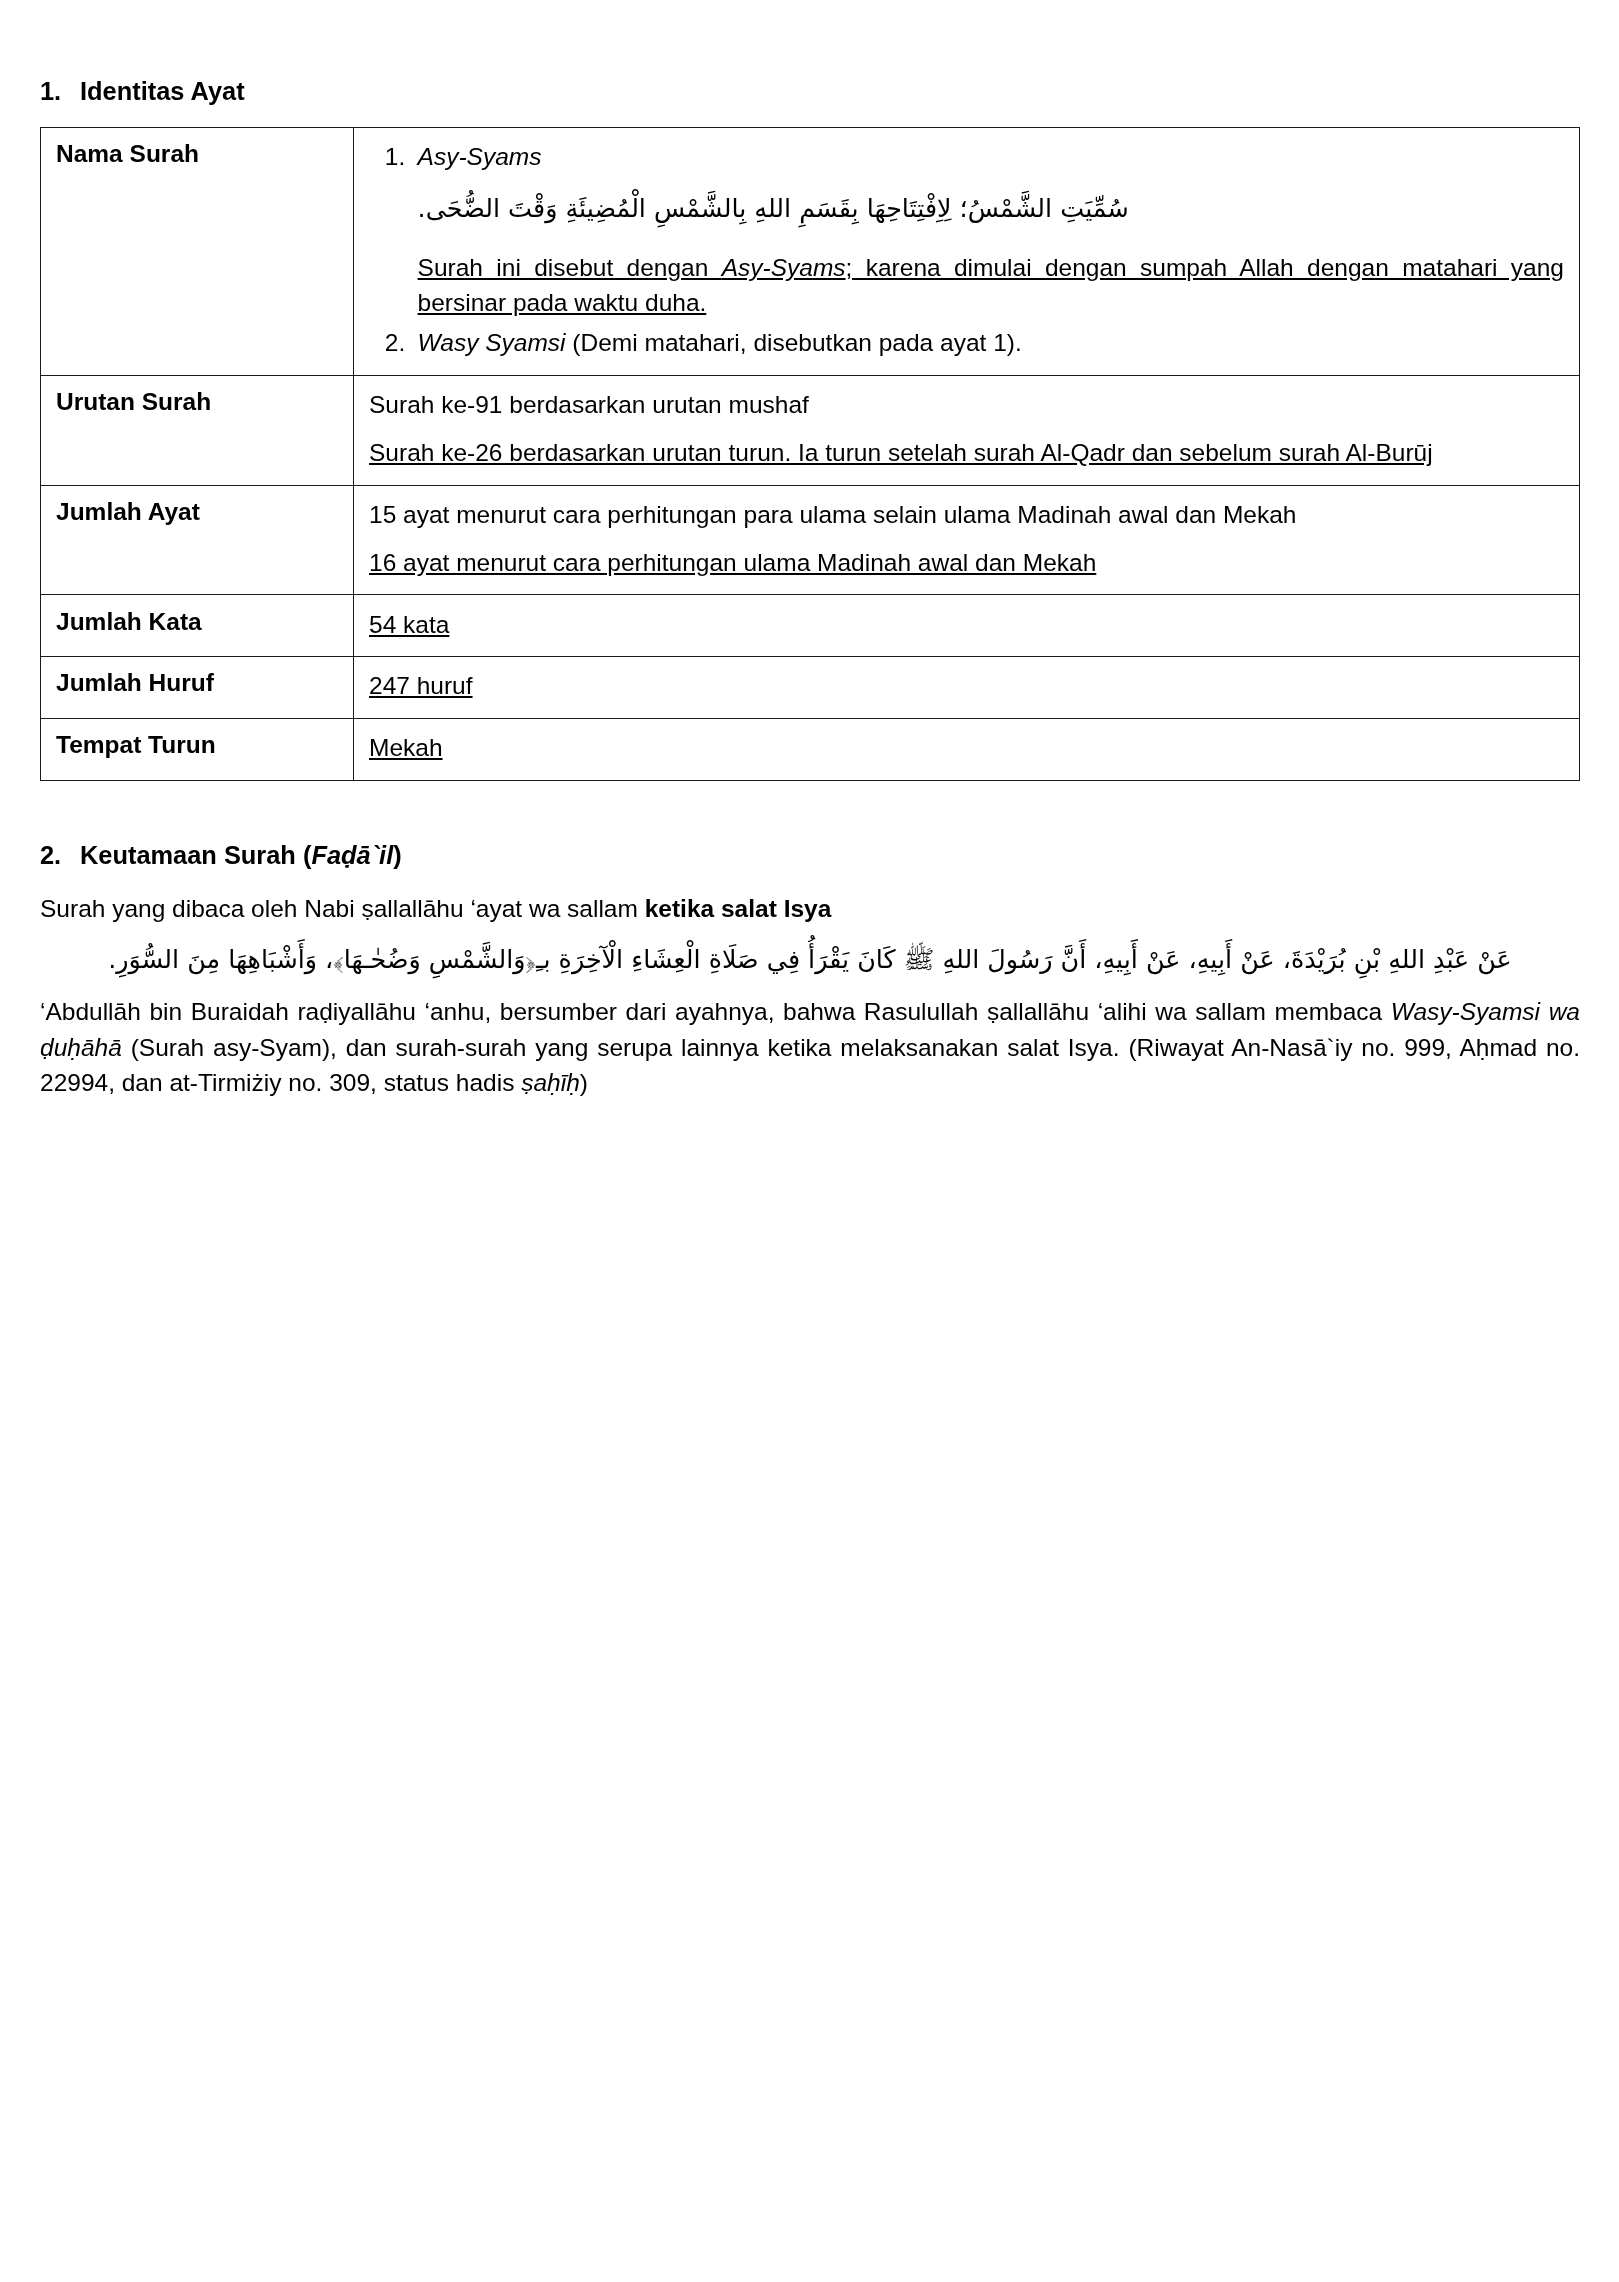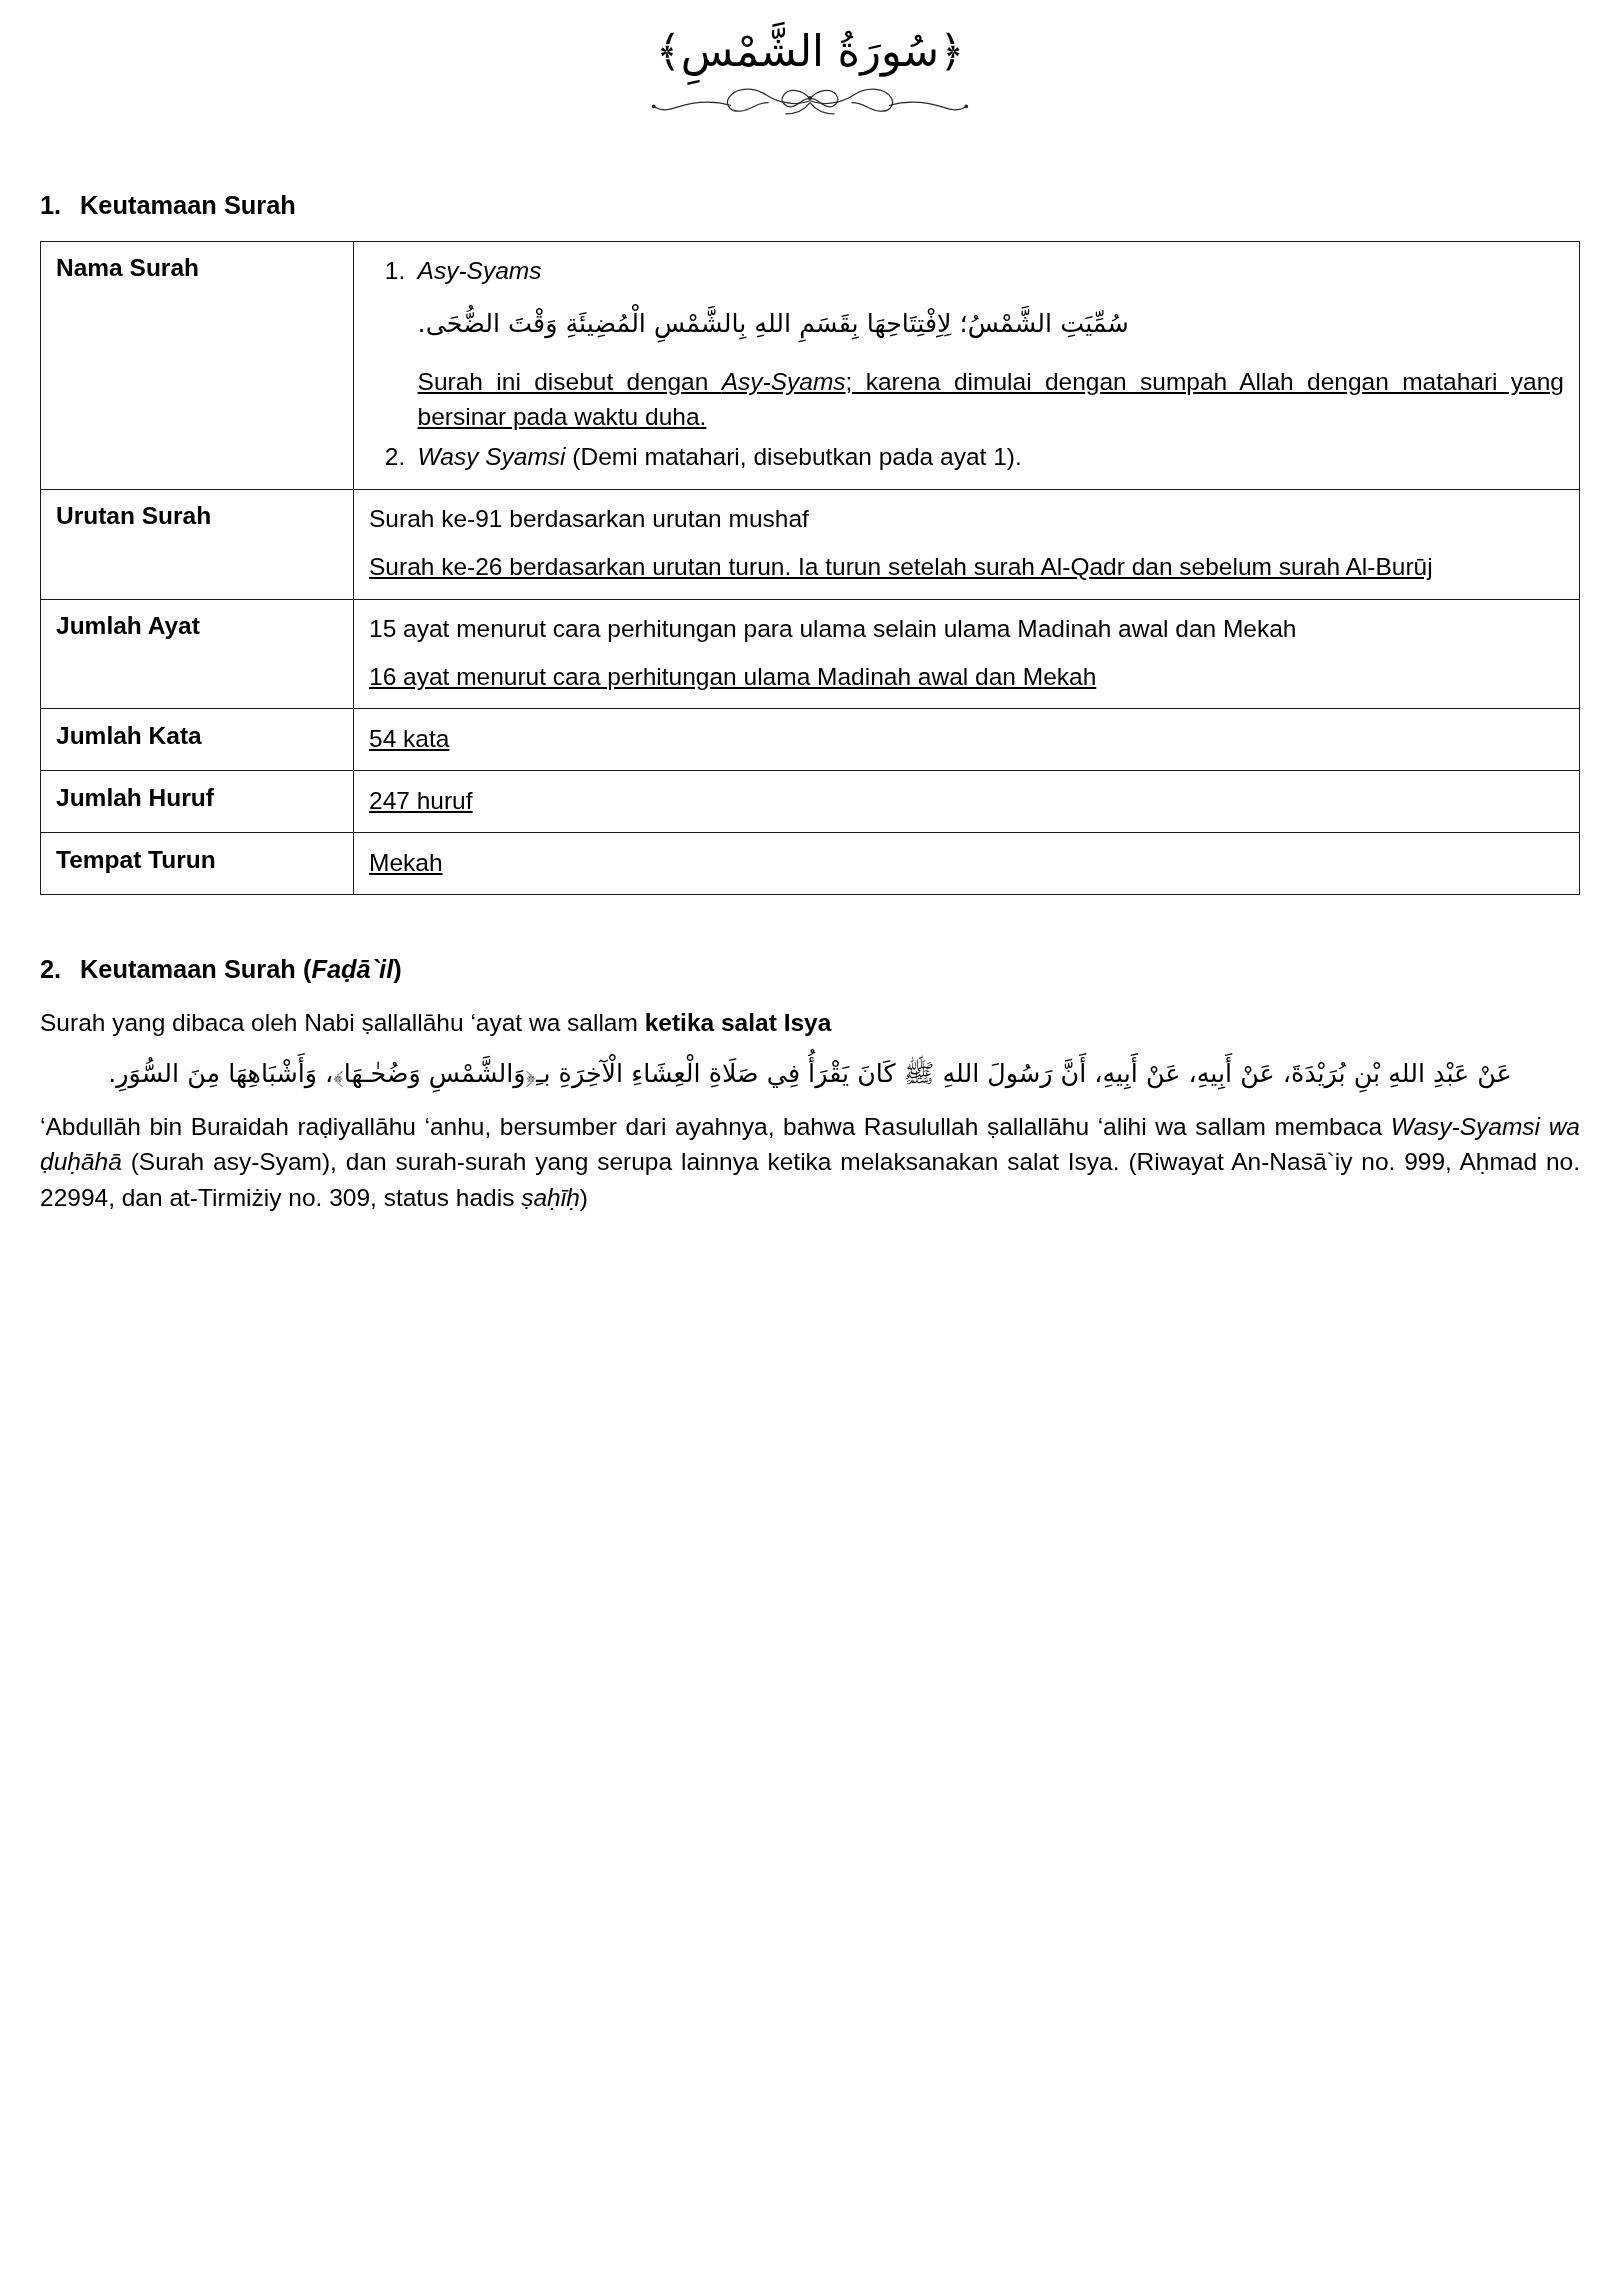--- a/index.html
+++ b/index.html
@@ -128,42 +128,24 @@
     line-height: 1.45;
     text-align: justify;
     margin: 0;
   }
 </style>
 </head>
 <body>
 
 <div class="page">
 
-  <div class="surah-header">
-    <div class="surah-title-ar">﴿سُورَةُ الشَّمْسِ﴾</div>
-    <div class="ornament">
-      <svg viewBox="0 0 340 54" xmlns="http://www.w3.org/2000/svg" fill="none" stroke="currentColor" stroke-width="1.3">
-        <path d="M170 20 c-8 -10 -22 -12 -28 -4 c-5 7 3 14 10 12 c8 -2 11 -10 18 -8"></path>
-        <path d="M170 20 c8 -10 22 -12 28 -4 c5 7 -3 14 -10 12 c-8 -2 -11 -10 -18 -8"></path>
-        <path d="M170 22 c-14 6 -34 2 -46 -6 c-14 -9 -30 -8 -38 0 c-8 8 -2 18 10 17 c12 -1 18 -10 30 -9"></path>
-        <path d="M170 22 c14 6 34 2 46 -6 c14 -9 30 -8 38 0 c8 8 2 18 -10 17 c-12 -1 -18 -10 -30 -9"></path>
-        <path d="M86 27 c-20 -6 -40 -4 -58 2 c-10 4 -18 3 -24 -1"></path>
-        <path d="M254 27 c20 -6 40 -4 58 2 c10 4 18 3 24 -1"></path>
-        <path d="M170 24 c-6 8 -16 12 -26 12"></path>
-        <path d="M170 24 c6 8 16 12 26 12"></path>
-        <circle cx="170" cy="19" r="2.2" fill="currentColor" stroke="none"></circle>
-        <circle cx="4" cy="28" r="2" fill="currentColor" stroke="none"></circle>
-        <circle cx="336" cy="28" r="2" fill="currentColor" stroke="none"></circle>
-      </svg>
-    </div>
-  </div>
 
   <div class="section-heading">
     <span class="num">1.</span>
-    <span class="txt">Keutamaan Surah</span>
+    <span class="txt">Identitas Ayat</span>
   </div>
 
   <table class="identity">
     <tbody>
 
       <tr>
         <td class="label">Nama Surah</td>
         <td class="value">
           <ol class="value-list">
             <li>

